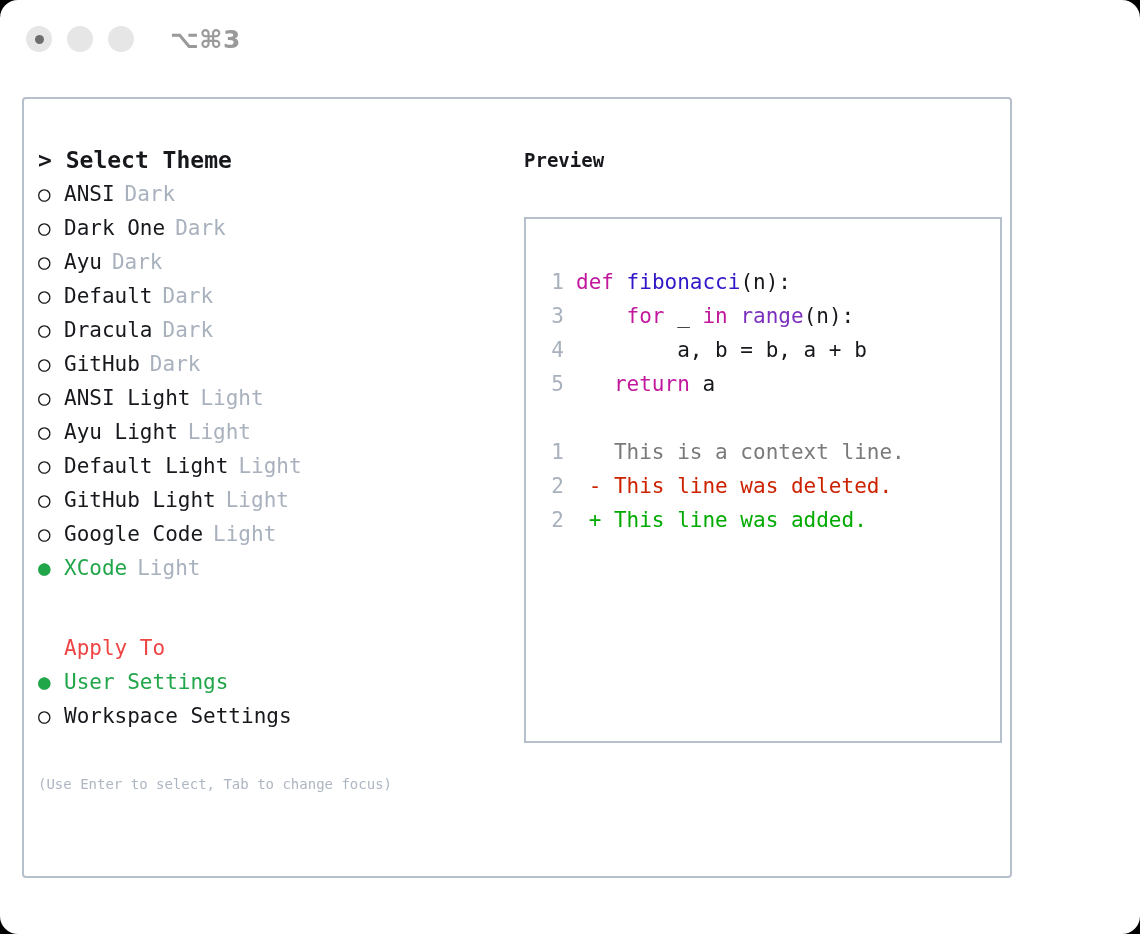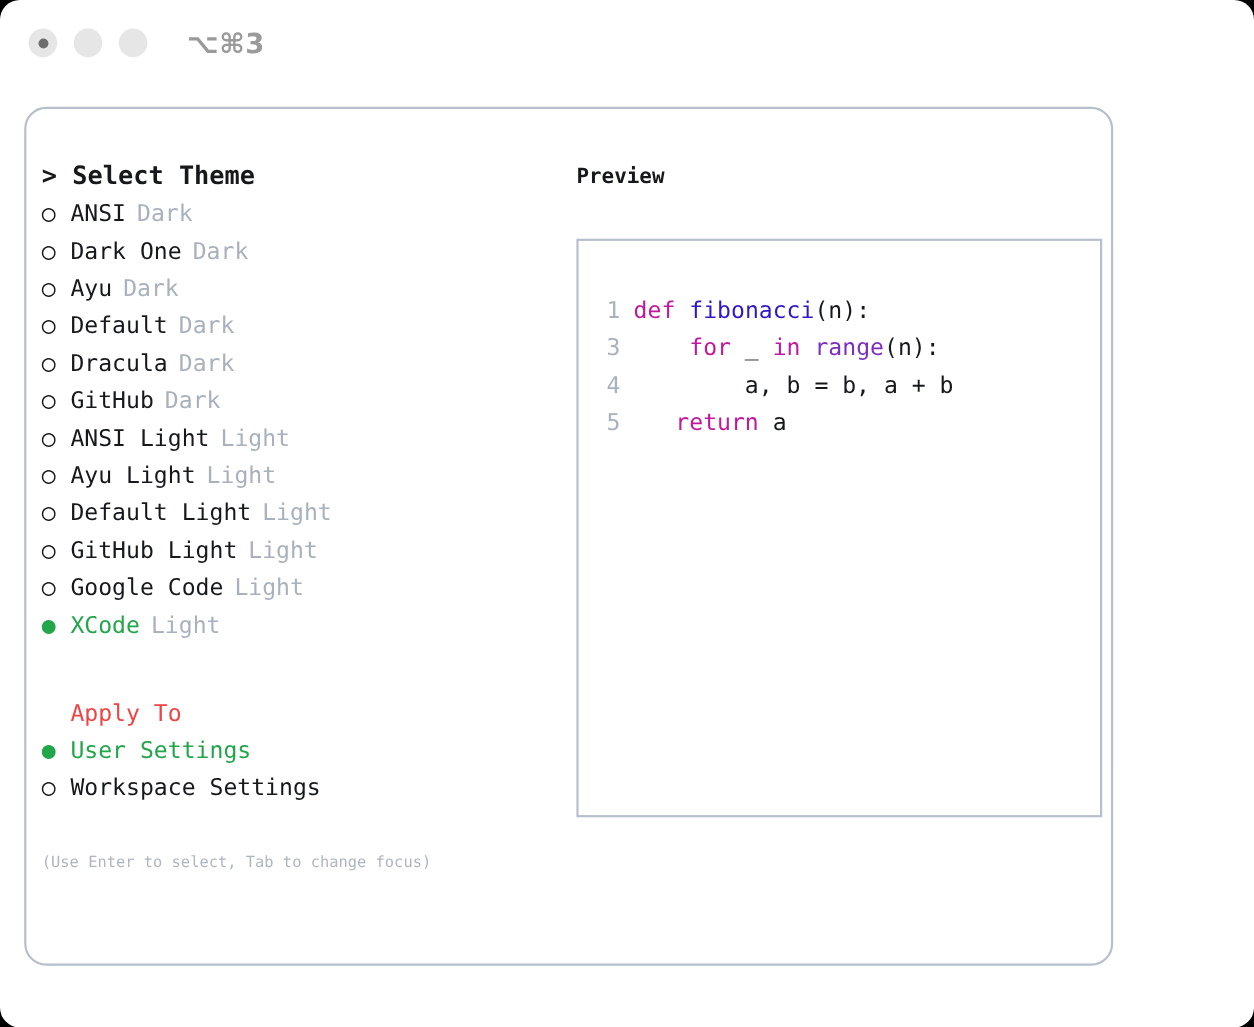--- a/index.html
+++ b/index.html
@@ -65,21 +65,21 @@
   }
 
   
   .panel {
     position: absolute;
     left: 22px;
     top: 97px;
     width: 990px;
     height: 781px;
     border: 2px solid #b6bfcc;
-    border-radius: 20px;
+    border-radius: 4px;
     box-sizing: border-box;
     background: #ffffff;
   }
 
   .panel-inner {
     position: absolute;
     left: 0; top: 0; right: 0; bottom: 0;
     padding: 44px 0 0 14px;
     box-sizing: border-box;
     display: flex;
@@ -241,18 +241,23 @@
       <div class="right-col">
         <div class="preview-title">Preview</div>
         <div class="preview-box">
           <div id="code-sample">
               <div class="code-line"><span class="ln">1</span><span class="tok-kw">def</span><span class="tok-plain"> </span><span class="tok-fn">fibonacci</span><span class="tok-plain">(n):</span></div>
               <div class="code-line"><span class="ln">3</span><span class="tok-plain">    </span><span class="tok-kw">for</span><span class="tok-plain"> _ </span><span class="tok-kw">in</span><span class="tok-plain"> </span><span class="tok-call">range</span><span class="tok-plain">(n):</span></div>
               <div class="code-line"><span class="ln">4</span><span class="tok-plain">        a, b = b, a + b</span></div>
               <div class="code-line"><span class="ln">5</span><span class="tok-plain">   </span><span class="tok-kw">return</span><span class="tok-plain"> a</span></div>
             </div>
           <div class="blank-line"></div>
+          <div id="diff-sample">
+              <div class="code-line"><span class="ln">1</span><span class="tok-ctx">   This is a context line.</span></div>
+              <div class="code-line"><span class="ln">2</span><span class="tok-del"> - This line was deleted.</span></div>
+              <div class="code-line"><span class="ln">2</span><span class="tok-add"> + This line was added.</span></div>
+            </div>
         </div>
       </div>
 
     </div>
   </div>
 </div>
 
 </body></html>

